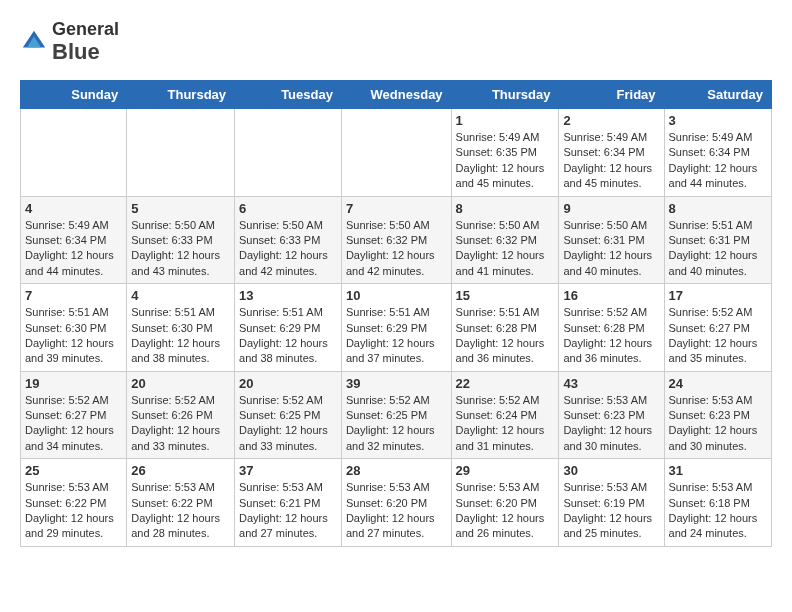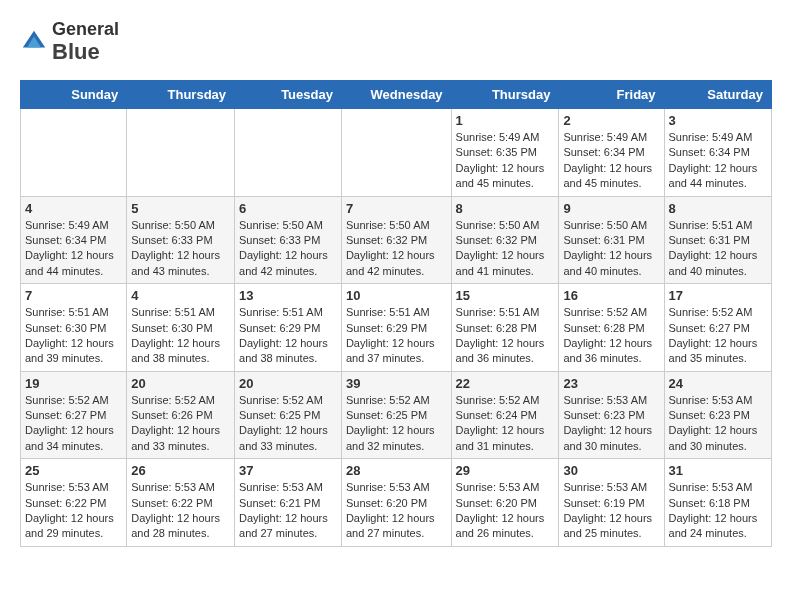--- a/index.html
+++ b/index.html
@@ -280,21 +280,21 @@
 and 32 minutes.</div>
         </td>
         <td>
           <span class="day-number">22</span>
           <div class="day-info" style="white-space: pre-line;">Sunrise: 5:52 AM
 Sunset: 6:24 PM
 Daylight: 12 hours
 and 31 minutes.</div>
         </td>
         <td>
-          <span class="day-number">23</span>
+          <span class="day-number">43</span>
           <div class="day-info" style="white-space: pre-line;">Sunrise: 5:53 AM
 Sunset: 6:23 PM
 Daylight: 12 hours
 and 30 minutes.</div>
         </td>
         <td>
           <span class="day-number">24</span>
           <div class="day-info" style="white-space: pre-line;">Sunrise: 5:53 AM
 Sunset: 6:23 PM
 Daylight: 12 hours

